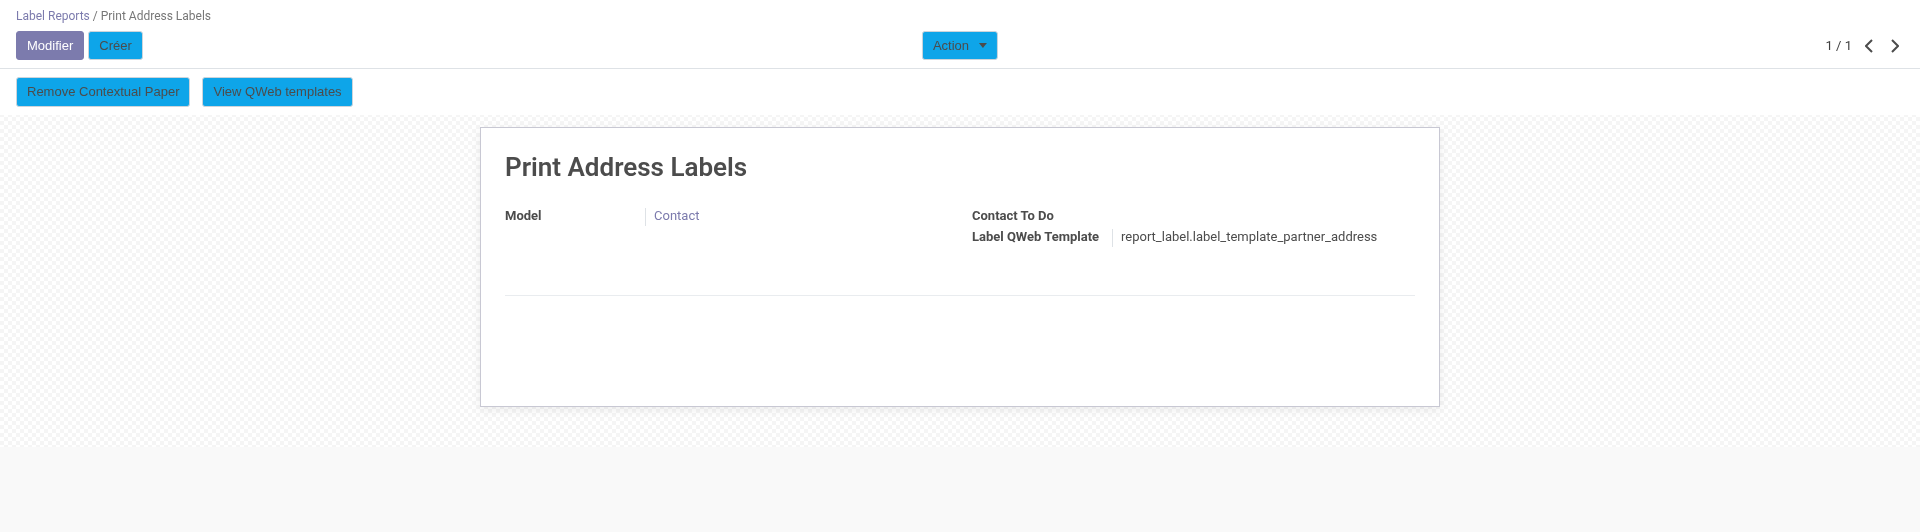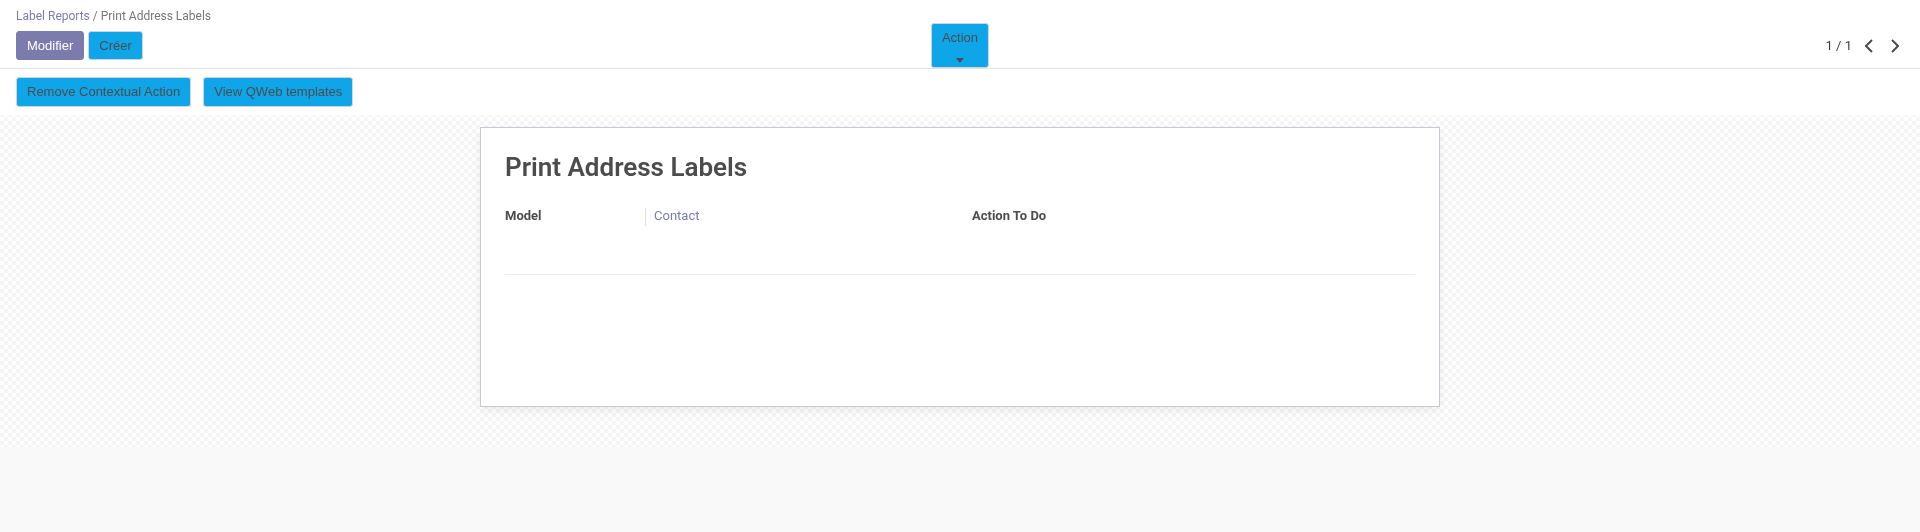--- a/index.html
+++ b/index.html
@@ -7,21 +7,21 @@
 
   .breadcrumb-row { padding:8px 16px 0 16px; font-size:12px; line-height:1.4; }
   .breadcrumb-row a { color:#7c7bad; text-decoration:none; }
   .breadcrumb-row .sep { color:#777; }
   .page-title { color:#777; }
 
   .control-bar { display:flex; align-items:center; padding:6px 16px 8px 16px; border-bottom:1px solid #dee2e6; position:relative; }
   .btn { display:inline-block; padding:4px 10px; font-size:13px; line-height:1.5; border-radius:3px; border:1px solid #ced4da; background:#0ea5e9; color:#4c4c4c; cursor:pointer; user-select:none; }
   .btn + .btn { margin-left:4px; }
   .btn-primary { background:#7c7bad; border-color:#7c7bad; color:#fff; }
-  .btn-dropdown { display:inline-flex; align-items:center; gap:10px;flex-direction:column; }
+  .btn-dropdown { display:inline-flex; align-items:center; gap:10px; }
   .caret { width:0; height:0; border-left:4px solid transparent; border-right:4px solid transparent; border-top:5px solid #4c4c4c; display:inline-block; }
 
   .center-slot { position:absolute; left:50%; transform:translateX(-50%); }
 
   .right-slot { margin-left:auto; display:flex; align-items:center; gap:8px; color:#4c4c4c; }
   .pager-text { color:#404040; }
   .pager-btn { width:18px; height:24px; display:inline-flex; align-items:center; justify-content:center; cursor:pointer; color:#4c4c4c; }
   .pager-btn svg { width:8px; height:14px; }
 
   .button-row { padding:8px 16px; display:flex; gap:8px; }
@@ -72,41 +72,45 @@
     </span>
     <span class="pager-btn">
       <svg viewBox="0 0 8 14">
           <path d="M1 1 L7 7 L1 13" fill="none" stroke="#4c4c4c" stroke-width="2"></path>
         </svg>
     </span>
   </div>
 </div>
 
 <div class="button-row">
-  <button class="btn">Remove Contextual Action</button>
+  <button class="btn">Remove Contextual Paper</button>
   <button class="btn">View QWeb templates</button>
 </div>
 
 <div class="form-canvas">
   <div class="form-sheet">
     <h1 class="sheet-title">Print Address Labels</h1>
 
     <div class="two-col">
       <div class="col">
         <div class="fieldrow">
           <div class="lbl">Model</div>
           <div class="val link">
             <a href="#">Contact</a>
           </div>
         </div>
       </div>
 
       <div class="col">
         <div class="fieldrow">
-          <div class="lbl">Action To Do</div>
+          <div class="lbl">Contact To Do</div>
+        </div>
+        <div class="fieldrow">
+          <div class="lbl">Label QWeb Template</div>
+          <div class="val">report_label.label_template_partner_address</div>
         </div>
       </div>
     </div>
 
     <hr class="sheet-hr">
   </div>
 </div>
 
 <div class="footer-space"></div>
 

